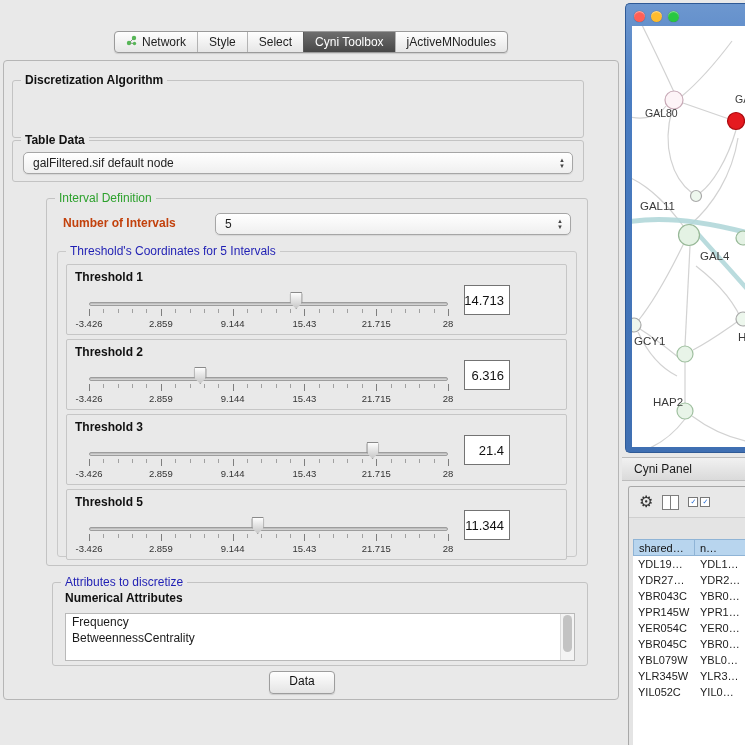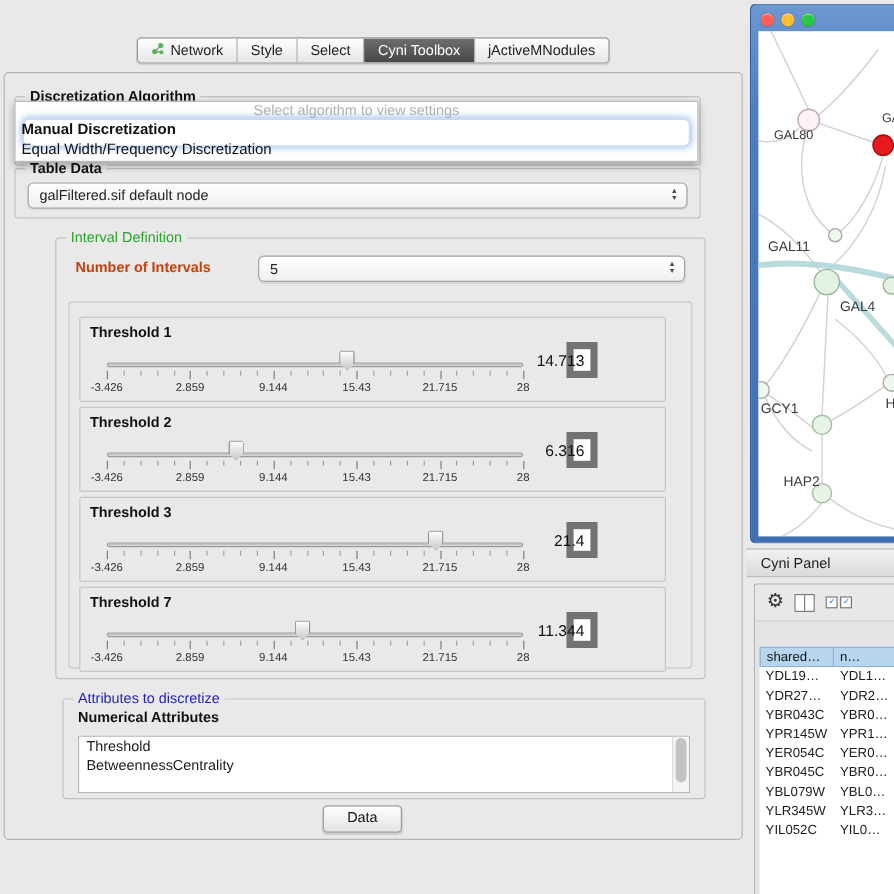--- a/index.html
+++ b/index.html
@@ -57,22 +57,22 @@
   .thr-track{position:absolute;left:0;right:0;top:11px;height:4px;background:linear-gradient(#b5b5b5,#dddddd);
     border:1px solid #9d9d9d;border-radius:3px;box-sizing:border-box;}
   .thr-ticks{position:absolute;left:0;right:0;top:18px;height:8px;}
   .tick{position:absolute;width:1px;height:4px;background:#a0a0a0;}
   .tick.major{height:7px;background:#7e7e7e;}
   .thr-scale{position:absolute;left:0;right:0;top:27px;height:10px;}
   .scale-label{position:absolute;transform:translateX(-50%);font-size:9.5px;color:#333;white-space:nowrap;}
   .thr-thumb{position:absolute;top:1px;width:13px;height:17px;transform:translateX(-50%);
     background:linear-gradient(#fdfdfd,#c8c8c8);border:1px solid #8a8a8a;box-sizing:border-box;
     clip-path:polygon(8% 0,92% 0,100% 14%,100% 60%,50% 100%,0 60%,0 14%);}
-  .thr-value{position:absolute;right:56px;top:20px;width:26px;height:30px;background:#fff;
-    border:6px solid #737373;font-size:13px;display:flex;align-items:center;justify-content:flex-end;
+  .thr-value{position:absolute;right:56px;top:20px;width:46px;height:30px;background:#fff;
+    border:1px solid #737373;font-size:13px;display:flex;align-items:center;justify-content:flex-end;
     padding-right:5px;box-sizing:border-box;color:#111;}
 
   
   #attr-list{position:absolute;left:12px;right:12px;top:30px;height:46px;background:#fff;
     border:1px solid #b9b9b9;overflow:hidden;}
   .attr-item{font-size:12px;height:16px;line-height:16px;padding-left:6px;color:#1a1a1a;}
   .attr-scrollbar{position:absolute;right:0;top:0;bottom:0;width:13px;background:#f4f4f4;border-left:1px solid #dcdcdc;}
   .attr-scroll-thumb{position:absolute;top:1px;left:2px;width:9px;height:80%;background:#c3c3c3;border-radius:5px;}
 
   .apply-btn{position:absolute;left:269px;top:671px;width:64px;height:21px;
@@ -143,28 +143,20 @@
         </div>
       </div>
   </div>
 
   <div class="cp-body"></div>
 
   <div class="group" style="left:12px;top:80px;width:570px;height:56px;">
     <span class="group-label lbl-black">Discretization Algorithm</span>
   </div>
 
-  <div id="algo-popup">
-    <div class="ghost-combo"></div>
-    <div class="dd-placeholder">Select algorithm to view settings</div>
-    <div>
-        <div class="dd-option first">Manual Discretization</div>
-        <div class="dd-option">Equal Width/Frequency Discretization</div>
-      </div>
-  </div>
 
   <div class="group" style="left:12px;top:140px;width:570px;height:40px;">
     <span class="group-label lbl-black">Table Data</span>
     <div class="combo" style="left:10px;right:10px;top:11px;">
       <span>galFiltered.sif default node</span>
       <span class="stepper">
           <span>▲</span>
           <span>▼</span>
         </span>
     </div>
@@ -177,21 +169,22 @@
 
     <div class="combo" style="left:168px;top:14px;width:356px;">
       <span>5</span>
       <span class="stepper">
           <span>▲</span>
           <span>▼</span>
         </span>
     </div>
 
     <div class="group" style="left:10px;top:52px;width:518px;height:304px;border-color:#c9c9c9;">
-      <div class="abs" style="left:8px;right:21px;top:12px;">
+      <span class="group-label lbl-blue">Threshold's Coordinates for 5 Intervals</span>
+      <div class="abs" style="left:8px;right:9px;top:12px;">
           <div class="thr">
     <div class="thr-title">Threshold 1</div>
     <div class="thr-slider">
       <div class="thr-track"></div>
       <div class="thr-ticks">
                 <div class="tick major" style="left:0%"></div>
                 <div class="tick " style="left:4%"></div>
                 <div class="tick " style="left:8%"></div>
                 <div class="tick " style="left:12%"></div>
                 <div class="tick " style="left:16%"></div>
@@ -311,21 +304,21 @@
                 <span class="scale-label" style="left:40%">9.144</span>
                 <span class="scale-label" style="left:60%">15.43</span>
                 <span class="scale-label" style="left:80%">21.715</span>
                 <span class="scale-label" style="left:100%">28</span>
               </div>
       <div class="thr-thumb" style="left:78.99828167759179%"></div>
     </div>
     <div class="thr-value">21.4</div>
           </div>
           <div class="thr">
-    <div class="thr-title">Threshold 7</div>
+    <div class="thr-title">Threshold 5</div>
     <div class="thr-slider">
       <div class="thr-track"></div>
       <div class="thr-ticks">
                 <div class="tick major" style="left:0%"></div>
                 <div class="tick " style="left:4%"></div>
                 <div class="tick " style="left:8%"></div>
                 <div class="tick " style="left:12%"></div>
                 <div class="tick " style="left:16%"></div>
                 <div class="tick major" style="left:20%"></div>
                 <div class="tick " style="left:24%"></div>
@@ -363,21 +356,21 @@
           </div>
         </div>
     </div>
   </div>
 
   <div class="group" style="left:52px;top:582px;width:534px;height:82px;">
     <span class="group-label lbl-blue">Attributes to discretize</span>
     <span class="abs" style="left:12px;top:8px;font-weight:bold;color:#111;">Numerical Attributes</span>
     <div id="attr-list">
       <div>
-          <div class="attr-item">Threshold</div>
+          <div class="attr-item">Frequency</div>
           <div class="attr-item">BetweennessCentrality</div>
         </div>
       <div class="attr-scrollbar">
         <div class="attr-scroll-thumb"></div>
       </div>
     </div>
   </div>
 
   <div class="apply-btn">Data</div>
 

